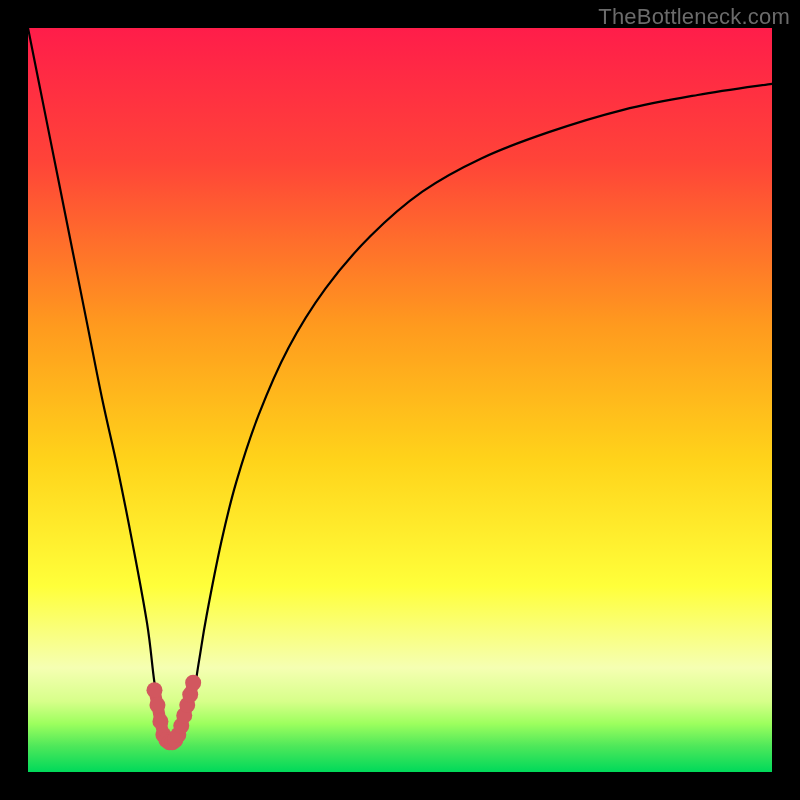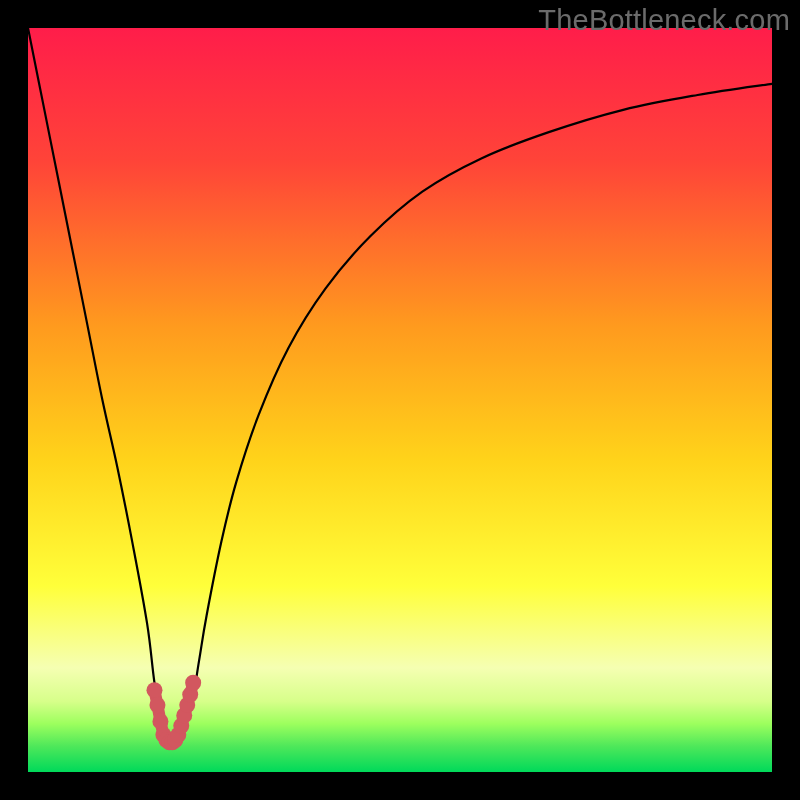--- a/index.html
+++ b/index.html
@@ -39,21 +39,21 @@
     left: 0;
     top: 0;
     width: 100%;
     height: 100%;
   }
   .watermark {
     position: absolute;
     top: 4px;
     right: 10px;
     color: #6b6b6b;
-    font-size: 29px;
+    font-size: 22px;
     font-weight: 500;
     letter-spacing: 0.2px;
     user-select: none;
   }
 </style>
 </head>
 <body>
 
 <div class="frame">
   <div class="plot-area">

